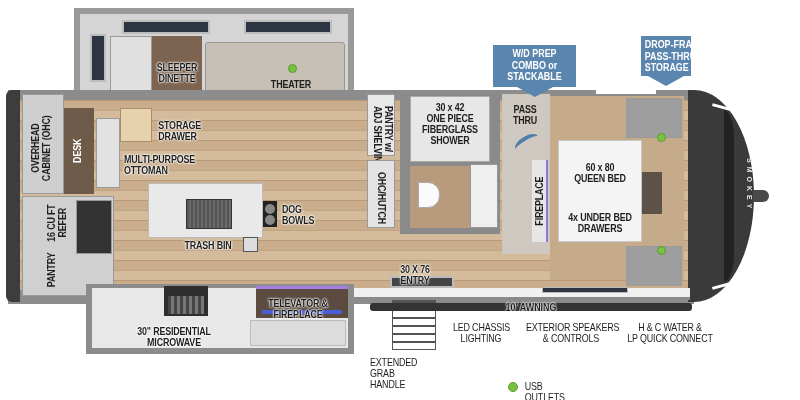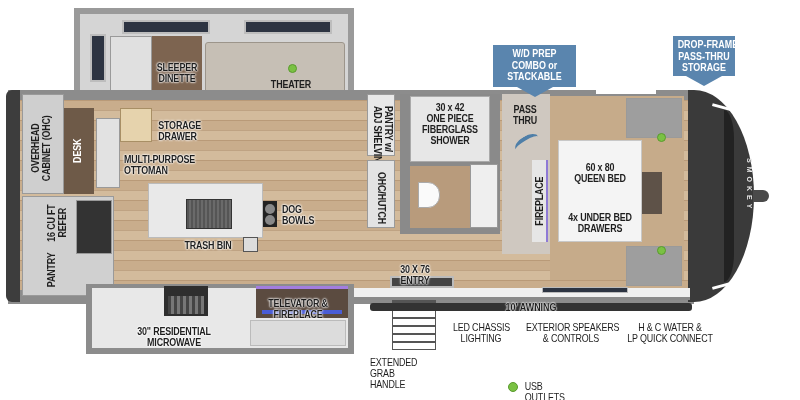--- a/index.html
+++ b/index.html
@@ -146,21 +146,21 @@
 
   <div class="awning" style="left:370px;top:303px;width:322px;">
     <span>10' AWNING</span>
   </div>
 
   <div class="callout" style="left:493px;top:45px;width:83px;height:42px;">
     <span style="white-space:pre;">W/D PREP
 COMBO or
 STACKABLE</span>
   </div>
-  <div class="callout" style="left:673px;top:36px;width:62px;height:40px;">
+  <div class="callout" style="left:641px;top:36px;width:50px;height:40px;">
     <span style="white-space:pre;">DROP-FRAME
 PASS-THRU
 STORAGE</span>
   </div>
 
   <div class="lbl" style="left:366px;top:357px;width:54px;white-space:pre;text-align:left;font-weight:400;">EXTENDED
 GRAB
 HANDLE</div>
   <div class="lbl" style="left:448px;top:322px;width:66px;white-space:pre;font-weight:400;">LED CHASSIS
 LIGHTING</div>

